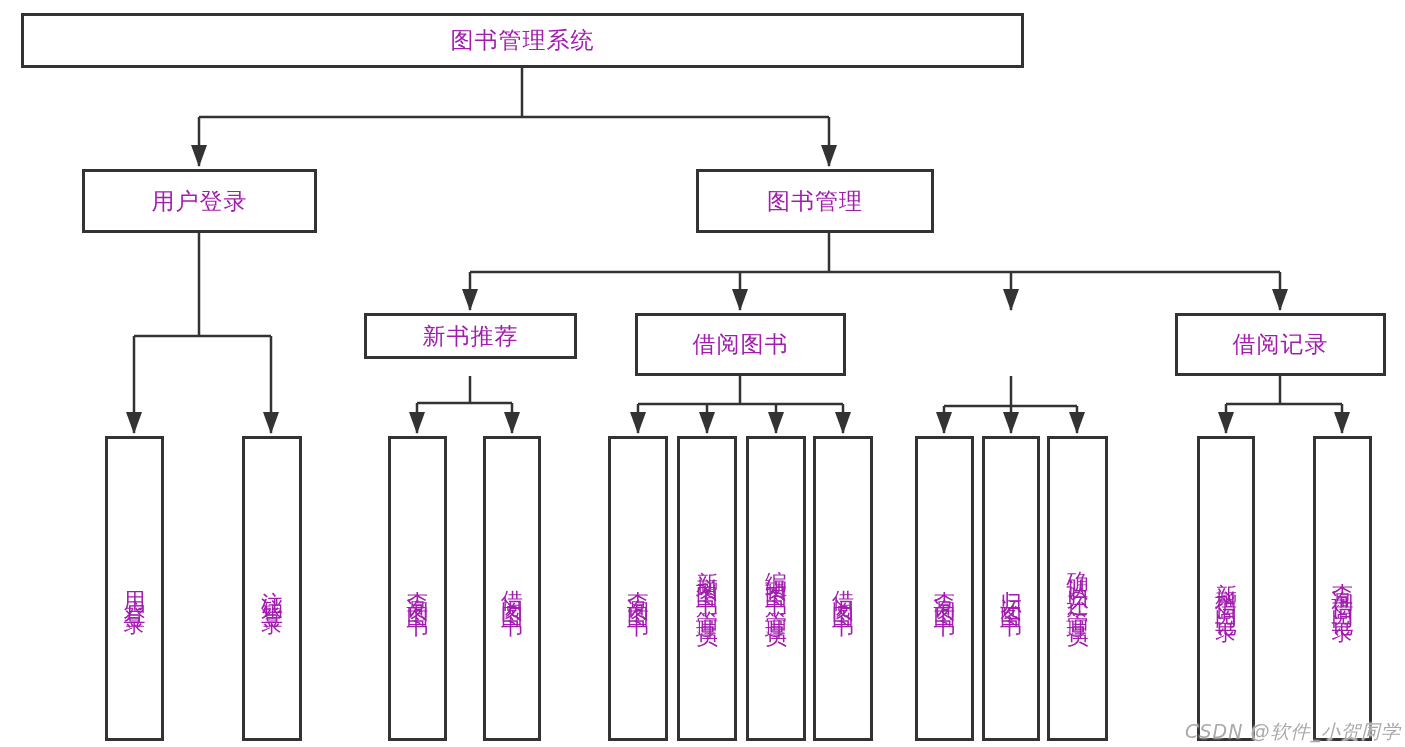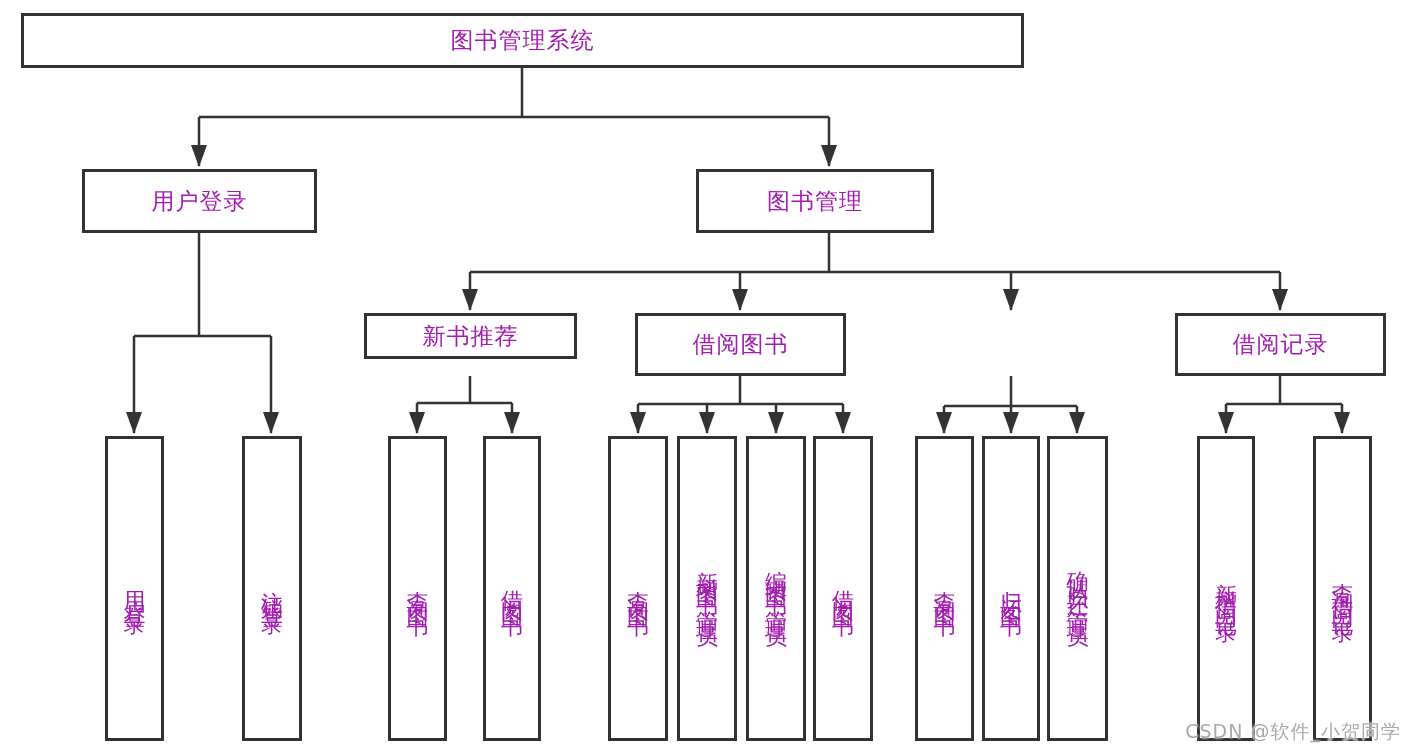--- a/index.html
+++ b/index.html
@@ -50,20 +50,21 @@
   .watermark {
     position: absolute;
     right: 4px;
     bottom: 2px;
     font-size: 19px;
     color: #a9a9a9;
     letter-spacing: 1px;
     z-index: 5;
     text-shadow: 0 0 3px #ffffff, 0 0 2px #ffffff;
     white-space: nowrap;
+    font-style: italic;
   }
 </style>
 </head>
 <body>
 
 <div class="stage">
 
   <svg class="connectors" viewBox="0 0 1405 747">
     <defs>
       <marker id="arr" markerUnits="userSpaceOnUse" markerWidth="26" markerHeight="20" refX="21" refY="8" orient="auto">

